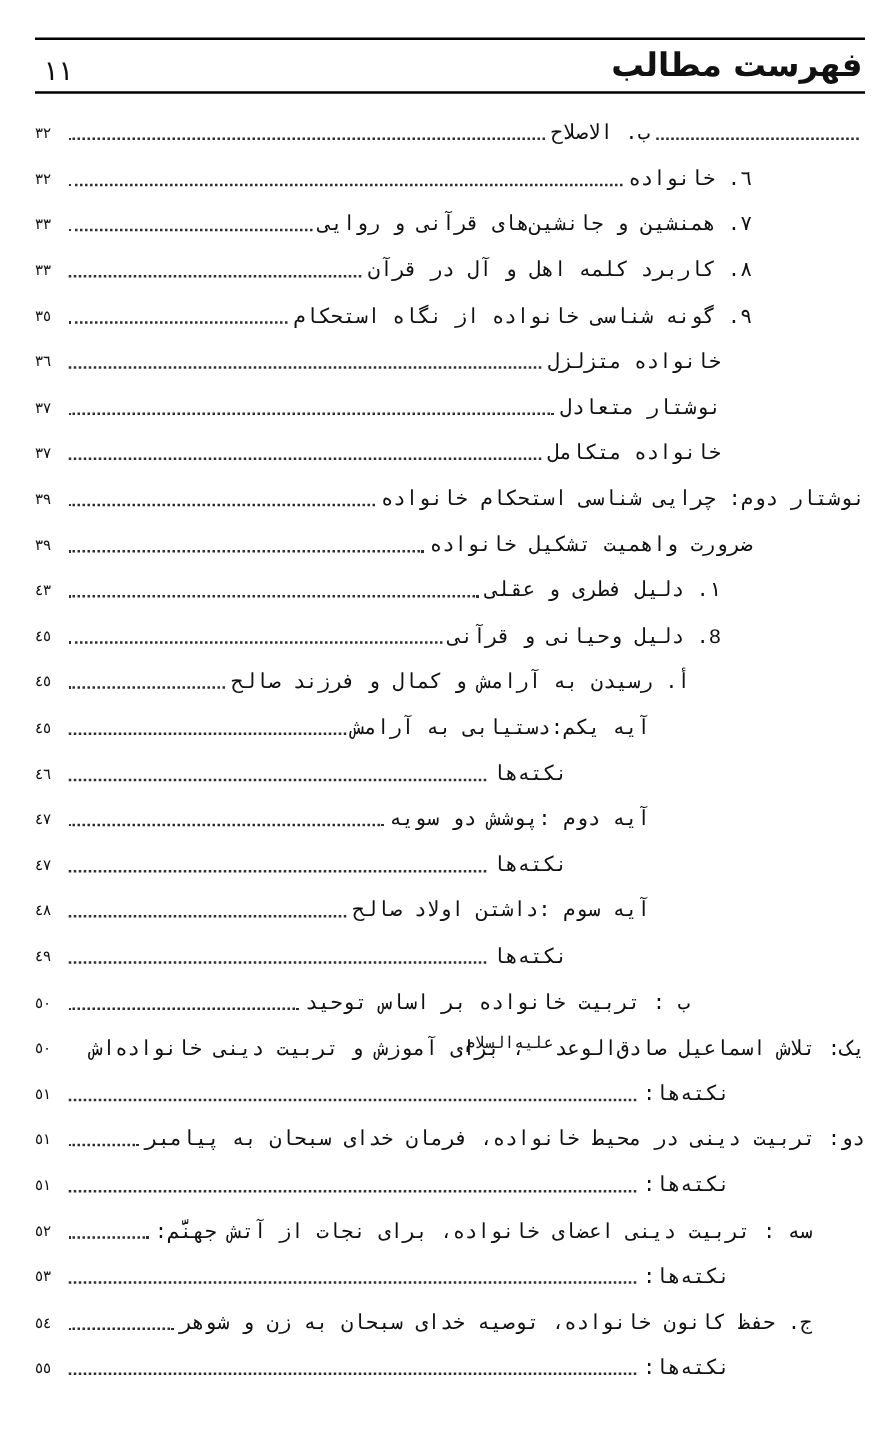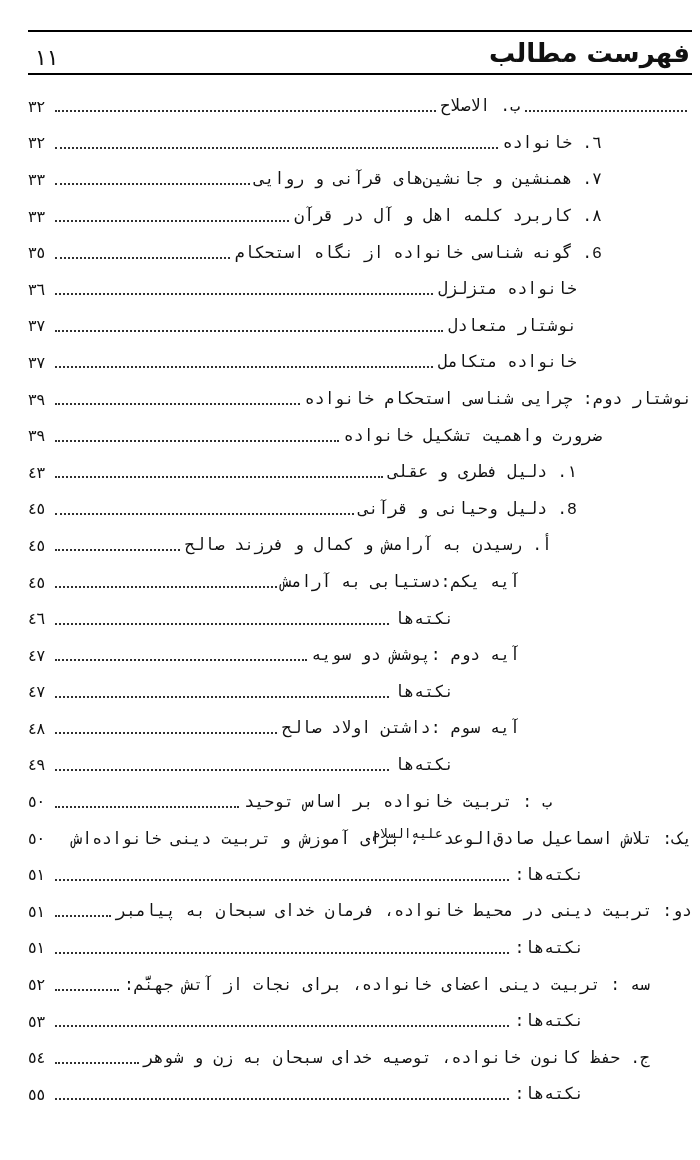--- a/index.html
+++ b/index.html
@@ -40,21 +40,21 @@
     min-width:6px;
   }
   .row .leader.r{
     flex:0 0 162px;
   }
   .row .spacer{
     flex:1 1 auto;margin:0 4px;
   }
   .row .p{
     flex:0 0 auto;
-    font-size:16px;
+    font-size:12px;
     min-width:22px;
     text-align:left;
   }
   .hon{
     display:inline-block;
     font-size:13px;
     max-width:22px;
     line-height:1;
     letter-spacing:-0.5px;
     vertical-align:0.45em;
@@ -87,21 +87,21 @@
     <span class="t">٧. همنشین و جانشین‌های قرآنی و روایی</span>
     <span class="leader"></span>
     <span class="p">٣٣</span>
   </div>
       <div class="row" style="padding-right: 90px;">
     <span class="t">٨. کاربرد کلمه اهل و آل در قرآن</span>
     <span class="leader"></span>
     <span class="p">٣٣</span>
   </div>
       <div class="row" style="padding-right: 90px;">
-    <span class="t">6. گونه شناسی خانواده از نگاه استحکام</span>
+    <span class="t">٩. گونه شناسی خانواده از نگاه استحکام</span>
     <span class="leader"></span>
     <span class="p">٣٥</span>
   </div>
       <div class="row" style="padding-right: 115px;">
     <span class="t">خانواده متزلزل</span>
     <span class="leader"></span>
     <span class="p">٣٦</span>
   </div>
       <div class="row" style="padding-right: 115px;">
     <span class="t">نوشتار متعادل</span>

